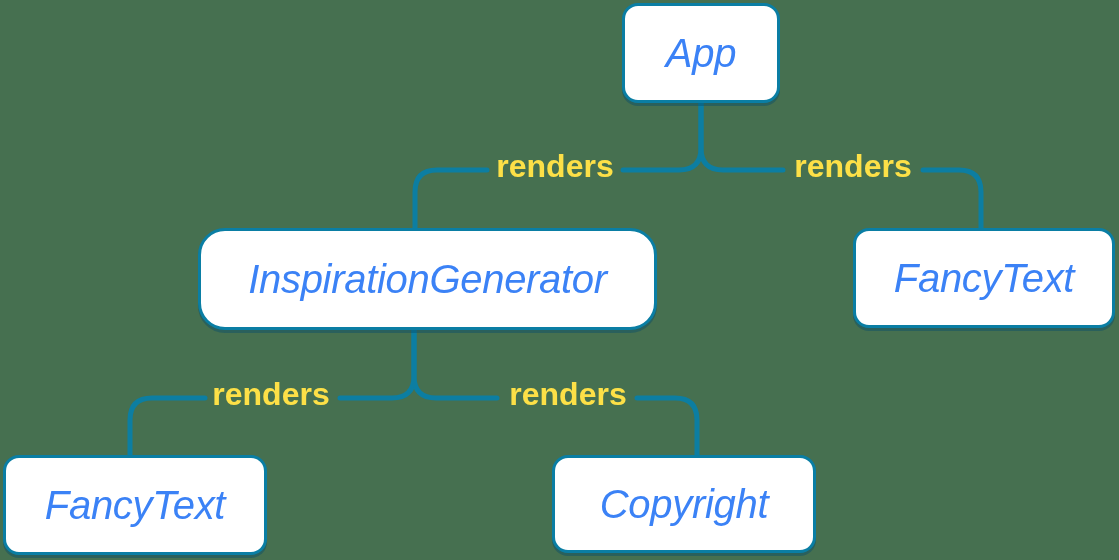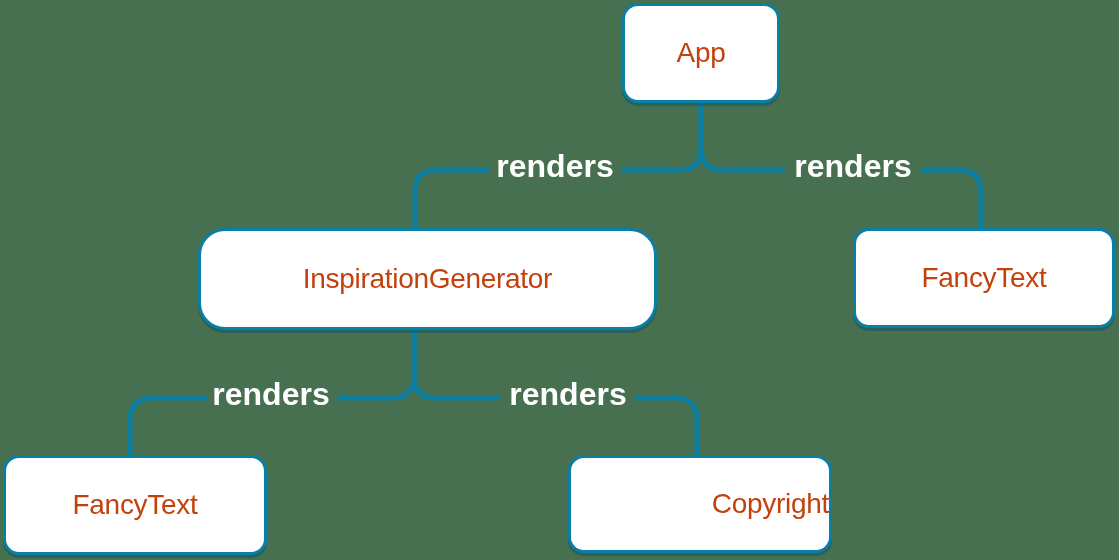--- a/index.html
+++ b/index.html
@@ -29,36 +29,37 @@
   }
   .node {
     position: absolute;
     background: #ffffff;
     border: 3px solid #0a7ea4;
     border-radius: 16px;
     box-shadow: 0 3px 0 rgba(9, 78, 107, 0.45);
     display: flex;
     align-items: center;
     justify-content: center;
-    color: #c2410c;
-    font-size: 28px;
+    color: #3b82f6;
+    font-size: 40px;
     font-weight: 500;
     letter-spacing: -0.3px;
     box-sizing: border-box;
+    font-style: italic;
   }
   .node-app        { left: 622px; top: 3px;   width: 158px; height: 100px; }
   .node-inspgen    { left: 198px; top: 228px; width: 459px; height: 102px; border-radius: 27px; }
   .node-fancy-r    { left: 853px; top: 228px; width: 262px; height: 100px; }
   .node-fancy-l    { left: 3px;   top: 455px; width: 264px; height: 100px; }
-  .node-copyright  { left: 568px; top: 455px; width: 264px; height: 98px; justify-content: flex-end; }
+  .node-copyright  { left: 552px; top: 455px; width: 264px; height: 98px; }
   .edge-label {
     position: absolute;
     width: 130px;
     text-align: center;
-    color: #ffffff;
+    color: #fde047;
     font-size: 32px;
     font-weight: 700;
     line-height: 34px;
   }
   .edge-label-1 { left: 490px; top: 149px; }
   .edge-label-2 { left: 788px; top: 149px; }
   .edge-label-3 { left: 206px; top: 377px; }
   .edge-label-4 { left: 503px; top: 377px; }
 </style>
 </head>

